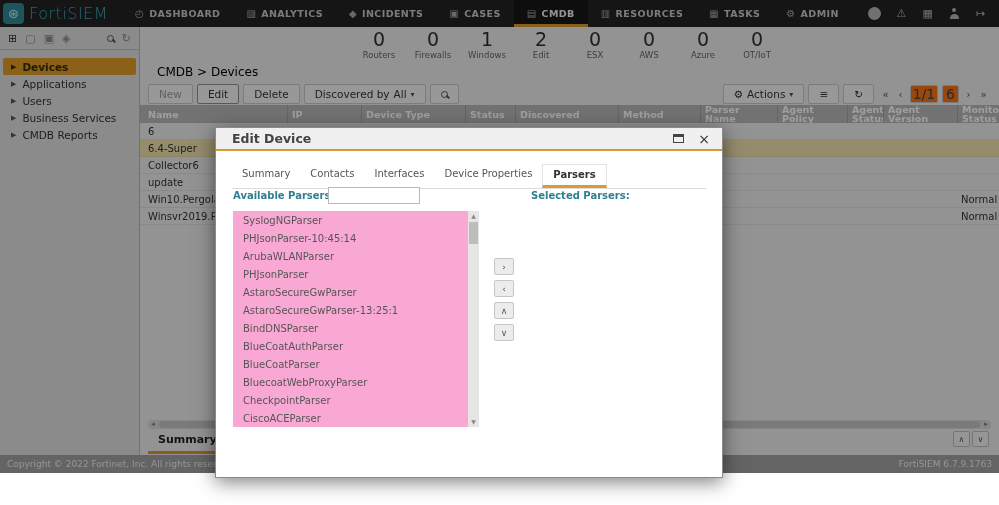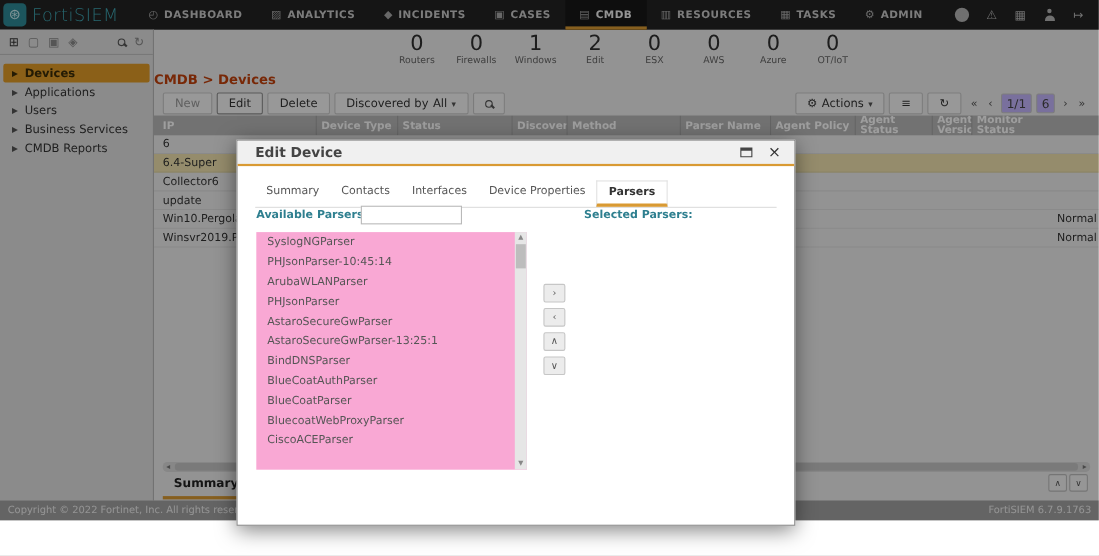--- a/index.html
+++ b/index.html
@@ -39,28 +39,28 @@
   .i-mag{display:inline-block;width:7px;height:7px;border:1.5px solid #555;border-radius:50%;position:relative;}
   .i-mag::after{content:'';position:absolute;width:4px;height:1.5px;background:#555;transform:rotate(45deg);right:-3.5px;bottom:-1px;}
   .side-tree{padding-top:8px;}
   .tree-item{height:17px;display:flex;align-items:center;gap:6px;padding-left:8px;margin:0 3px;font-size:10.5px;color:#333;cursor:pointer;border-radius:2px;}
   .tree-item .arr{font-size:7px;color:#555;}
   .tree-item.selected{background:#e09b28;color:#3a2c08;font-weight:bold;}
   .tree-item.selected .arr{color:#3a2c08;}
 
   
   .main{position:absolute;left:140px;top:62px;right:0;bottom:18px;}
-  .breadcrumb{position:absolute;left:0;top:3px;font-size:12px;font-weight:bold;color:#c2410c;}
+  .breadcrumb{position:absolute;left:17px;top:3px;font-size:12px;font-weight:normal;color:#000000;}
   .toolbar{position:absolute;top:22px;left:8px;right:8px;height:20px;display:flex;align-items:flex-end;}
   .tbtn{height:20px;padding:0 10px;background:#f6f6f6;border:1px solid #c9c9c9;border-radius:2px;font-size:10.5px;color:#333;margin-right:4px;display:flex;align-items:center;gap:4px;cursor:pointer;}
   .tbtn.disabled{color:#9a9a9a;cursor:default;}
   .tbtn.pressed{border-color:#8f8f8f;}
   .caret{font-size:8px;color:#555;}
   .tb-right{margin-left:auto;display:flex;align-items:center;}
-  .pgbox{height:18px;border:1px solid #c9c9c9;background:#c4b5fd;border-radius:2px;font-size:11px;color:#444;display:flex;align-items:center;justify-content:center;margin:0 2px;}
+  .pgbox{height:18px;border:1px solid #c9c9c9;background:#f97316;border-radius:2px;font-size:14px;color:#444;display:flex;align-items:center;justify-content:center;margin:0 2px;}
   .pgnav{width:15px;height:18px;font-size:10px;color:#555;display:flex;align-items:center;justify-content:center;cursor:pointer;}
 
   .grid{display:grid;grid-template-columns:147px 74px 104px 50px 103px 82px 77px 70px 36px 74px 1fr;}
   .thead{position:absolute;top:43px;left:0;right:0;height:18px;background:#b9b9b9;color:#fff;font-size:9.5px;font-weight:bold;overflow:hidden;}
   .thead .th{display:flex;align-items:center;padding:0 4px;line-height:9px;border-left:1px solid rgba(0,0,0,.12);overflow:hidden;white-space:normal;}
   .thead .th:first-child{border-left:none;padding-left:8px;}
   .tbody{position:absolute;top:61px;left:0;right:0;}
   .trow{height:17px;font-size:10px;color:#333;border-bottom:1px solid rgba(0,0,0,.06);cursor:pointer;}
   .trow .td{display:flex;align-items:center;padding:0 4px;overflow:hidden;white-space:nowrap;}
   .trow .td:first-child{padding-left:8px;}
@@ -256,20 +256,21 @@
           <div class="pgnav">«</div>
           <div class="pgnav">‹</div>
           <div class="pgbox" style="width:28px">1/1</div>
           <div class="pgbox" style="width:17px">6</div>
           <div class="pgnav">›</div>
           <div class="pgnav">»</div>
         </div>
       </div>
 
       <div class="thead grid" id="tableHead">
+          <div class="th">Name</div>
           <div class="th">IP</div>
           <div class="th">Device Type</div>
           <div class="th">Status</div>
           <div class="th">Discovered</div>
           <div class="th">Method</div>
           <div class="th">Parser Name</div>
           <div class="th">Agent Policy</div>
           <div class="th">Agent Status</div>
           <div class="th">Agent Version</div>
           <div class="th">Monitor Status</div>
@@ -401,20 +402,21 @@
         <div class="pitem">SyslogNGParser</div>
         <div class="pitem">PHJsonParser-10:45:14</div>
         <div class="pitem">ArubaWLANParser</div>
         <div class="pitem">PHJsonParser</div>
         <div class="pitem">AstaroSecureGwParser</div>
         <div class="pitem">AstaroSecureGwParser-13:25:1</div>
         <div class="pitem">BindDNSParser</div>
         <div class="pitem">BlueCoatAuthParser</div>
         <div class="pitem">BlueCoatParser</div>
         <div class="pitem">BluecoatWebProxyParser</div>
+        <div class="pitem">CheckpointParser</div>
         <div class="pitem">CiscoACEParser</div>
         <div class="vsb">
           <div class="sarr">▲</div>
           <div class="sthumb"></div>
           <div class="sarr dn">▼</div>
         </div>
       </div>
     <div class="xfer" id="xferBtns">
         <div class="xbtn">›</div>
         <div class="xbtn">‹</div>

